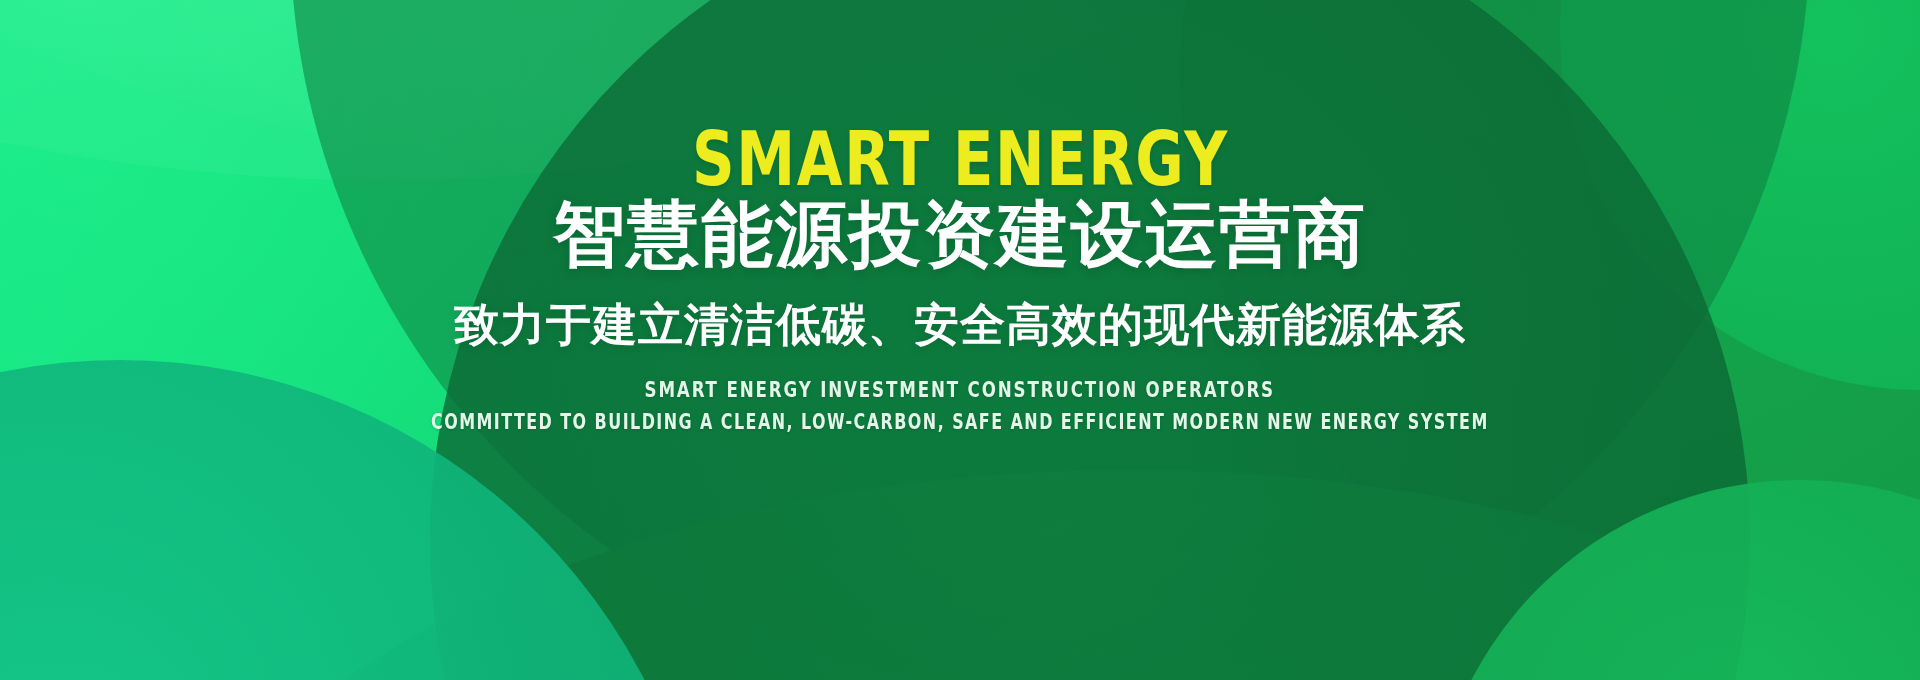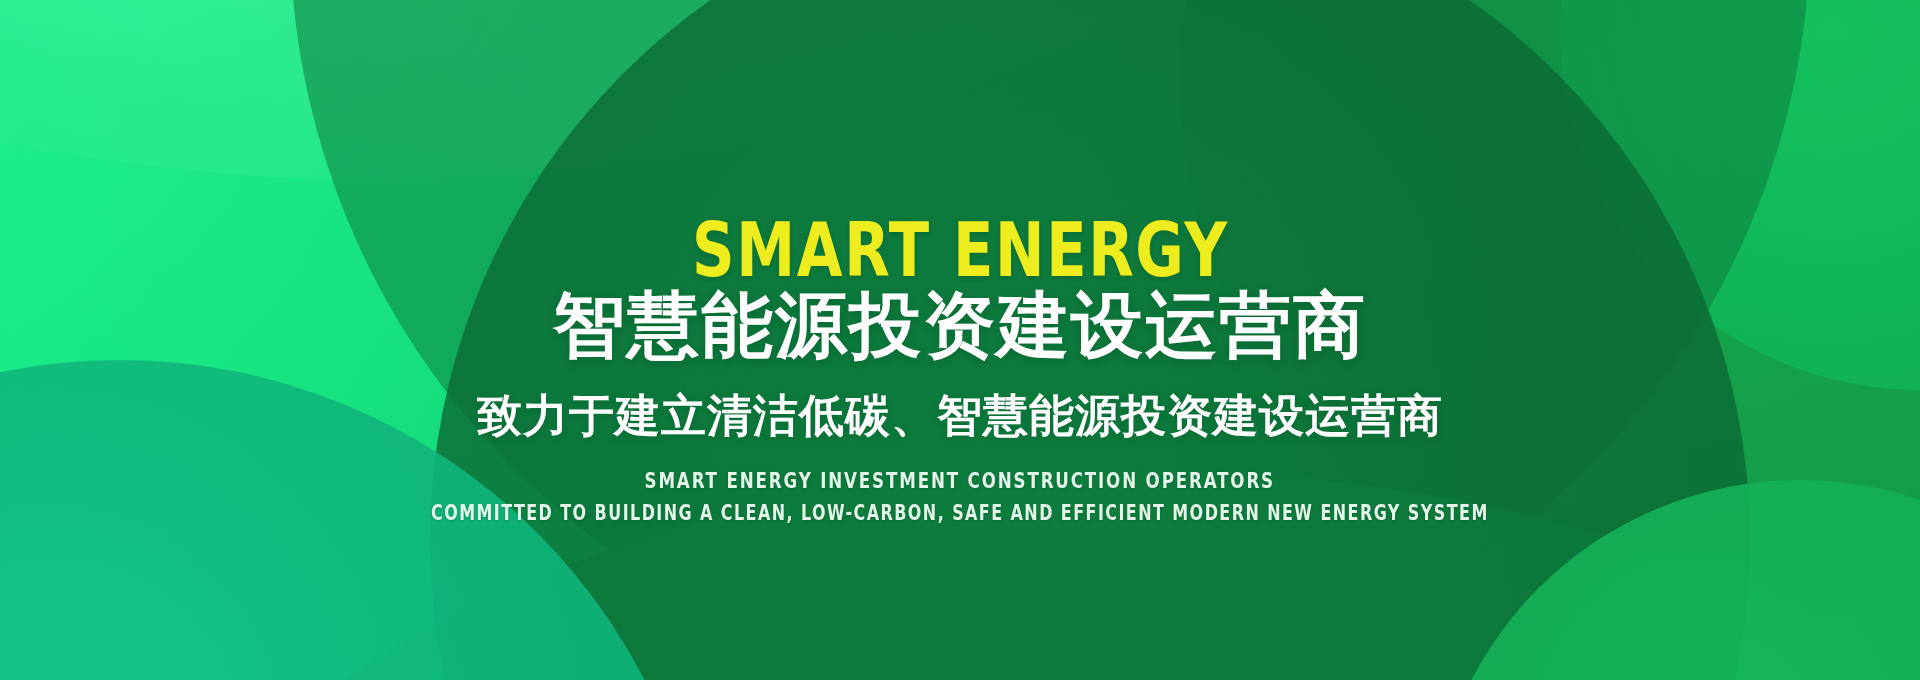--- a/index.html
+++ b/index.html
@@ -104,21 +104,20 @@
 
   
   #content {
     position:absolute;
     left:0; top:0;
     width:1920px; height:526px;
     display:flex;
     flex-direction:column;
     align-items:center;
     z-index:5;
-    justify-content:flex-end;
   }
 
   #eyebrow-title {
     margin-top:122px;
     font-family:"DejaVu Sans", sans-serif;
     font-size:74px;
     font-weight:bold;
     letter-spacing:2px;
     line-height:1;
     color:#ecec1e;
@@ -187,20 +186,20 @@
   <div class="blob" id="blob-dark-lower"></div>
   <div class="blob" id="blob-teal-bottomleft"></div>
   <div class="blob" id="blob-right-bottom"></div>
 
   <div id="content">
 
     <div id="eyebrow-title">SMART ENERGY</div>
 
     <h1 id="headline-cn">智慧能源投资建设运营商</h1>
 
-    <h2 id="subhead-cn">致力于建立清洁低碳、智慧能源投资建设运营商</h2>
+    <h2 id="subhead-cn">致力于建立清洁低碳、安全高效的现代新能源体系</h2>
 
     <div class="caption" id="caption-en-1">SMART ENERGY INVESTMENT CONSTRUCTION OPERATORS</div>
 
     <div class="caption" id="caption-en-2">COMMITTED TO BUILDING A CLEAN, LOW-CARBON, SAFE AND EFFICIENT MODERN NEW ENERGY SYSTEM</div>
 
   </div>
 </div>
 
 </body></html>

